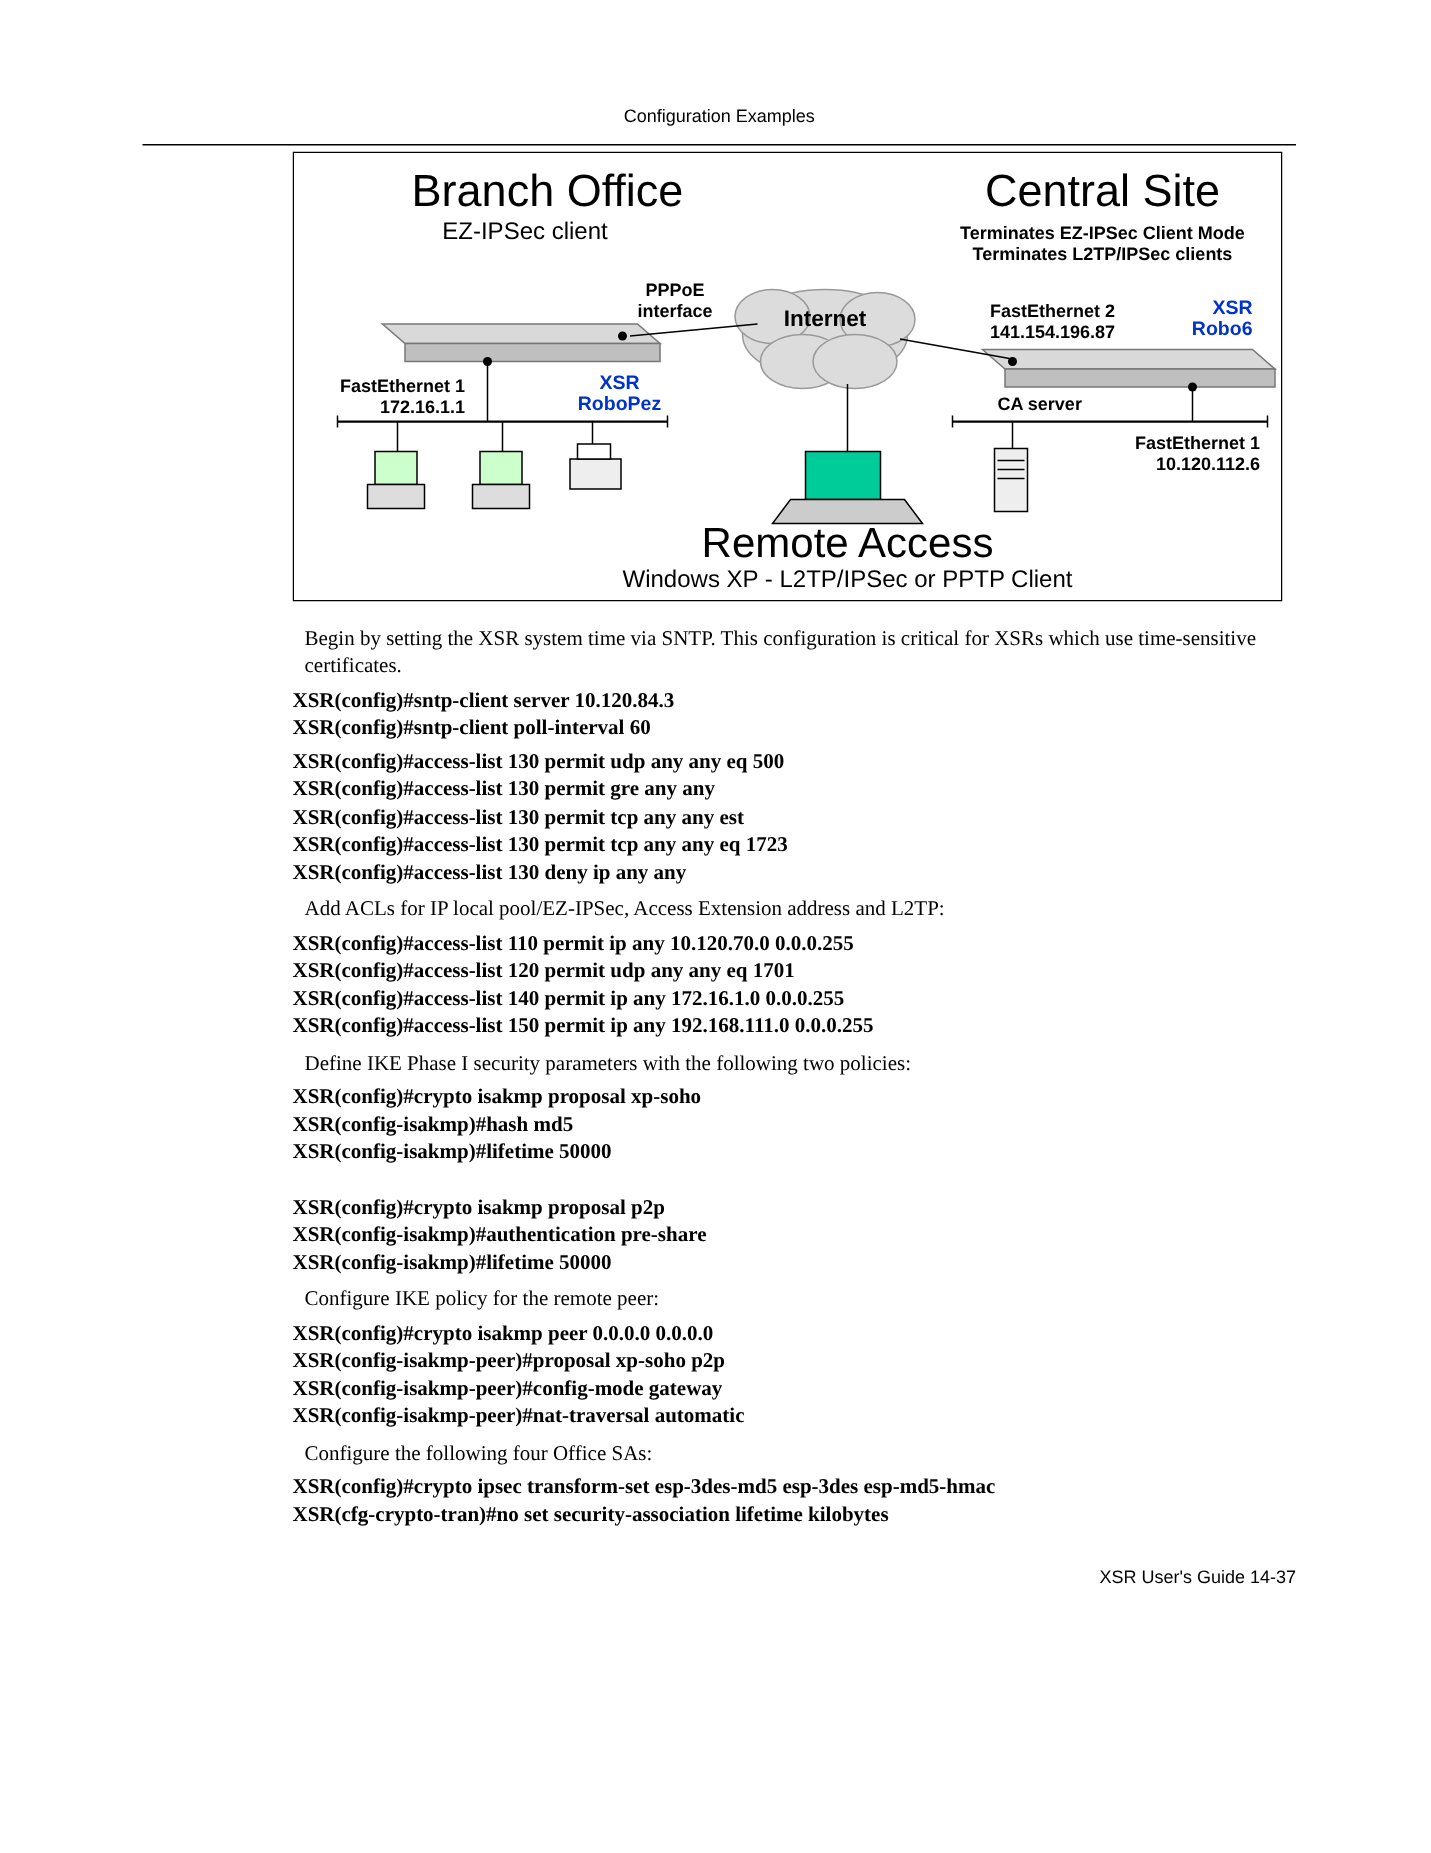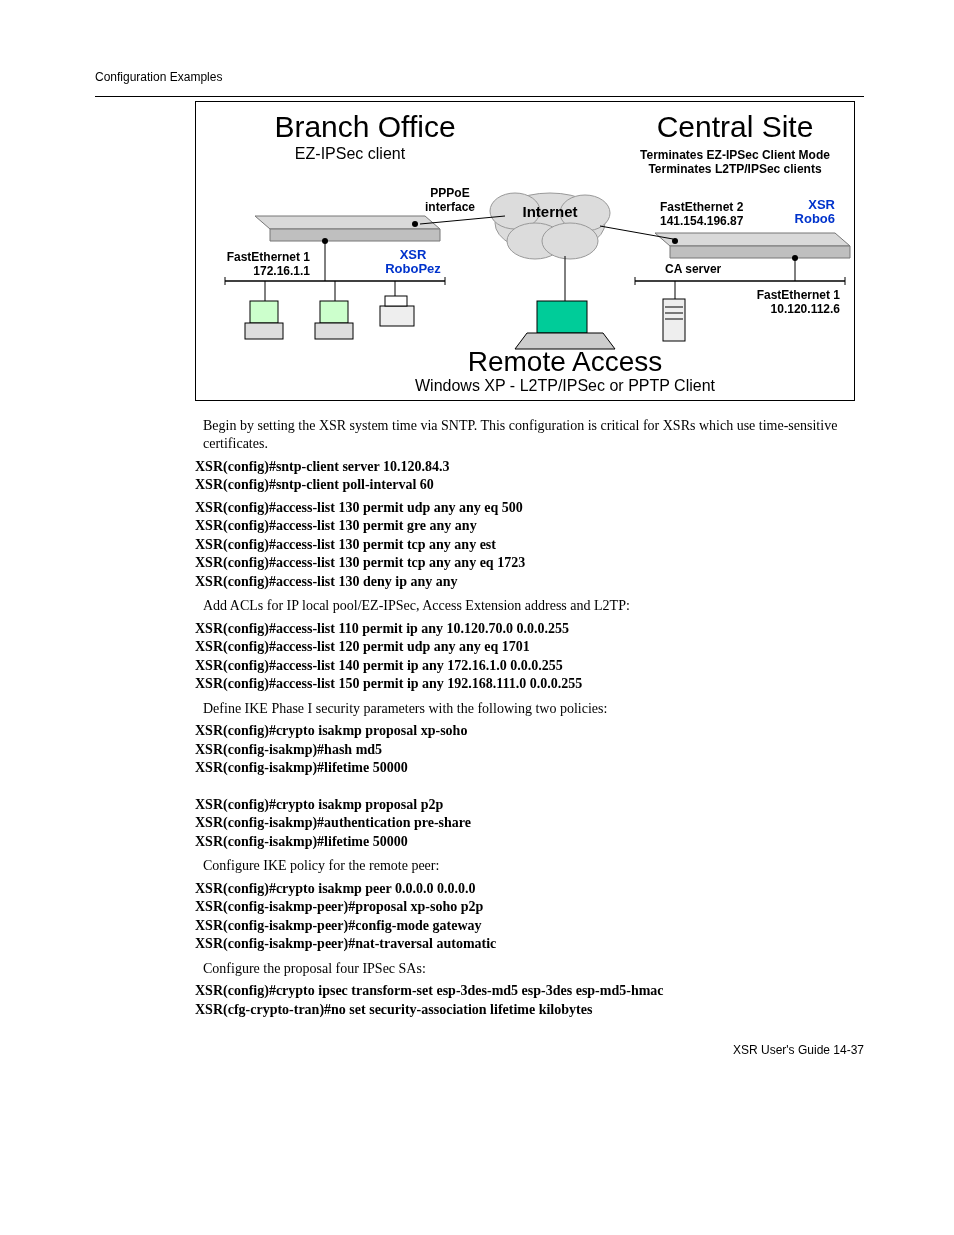--- a/index.html
+++ b/index.html
@@ -13,21 +13,21 @@
   }
   .page {
     padding: 70px 90px 40px 95px;
     box-sizing: border-box;
   }
   .header-line {
     border-top: 0.5px solid #000;
     margin-top: 12px;
   }
   .header-text {
-    text-align: left;
+    text-align: center;
     font-family: Arial, Helvetica, sans-serif;
     font-size: 12px;
     margin-bottom: 6px;
   }
   .fig-caption {
     text-align: center;
     font-family: Arial, Helvetica, sans-serif;
     font-weight: bold;
     font-size: 13.5px;
     margin: 18px 0 6px 0;
@@ -187,18 +187,18 @@
 XSR(config-isakmp)#lifetime 50000
 
 XSR(config)#crypto isakmp proposal p2p
 XSR(config-isakmp)#authentication pre-share
 XSR(config-isakmp)#lifetime 50000</pre>
   <div class="para">Configure IKE policy for the remote peer:</div>
   <pre class="code">XSR(config)#crypto isakmp peer 0.0.0.0 0.0.0.0
 XSR(config-isakmp-peer)#proposal xp-soho p2p
 XSR(config-isakmp-peer)#config-mode gateway
 XSR(config-isakmp-peer)#nat-traversal automatic</pre>
-  <div class="para">Configure the proposal four IPSec SAs:</div>
+  <div class="para">Configure the following four Office SAs:</div>
   <pre class="code">XSR(config)#crypto ipsec transform-set esp-3des-md5 esp-3des esp-md5-hmac
 XSR(cfg-crypto-tran)#no set security-association lifetime kilobytes</pre>
 
   <div class="footer">XSR User's Guide    14-37</div>
 </div>
 
 </body></html>

